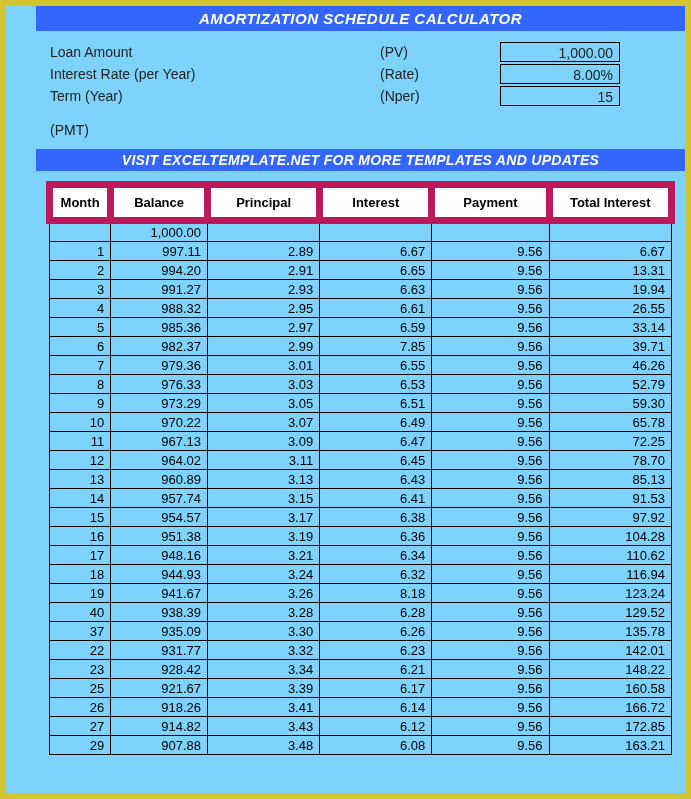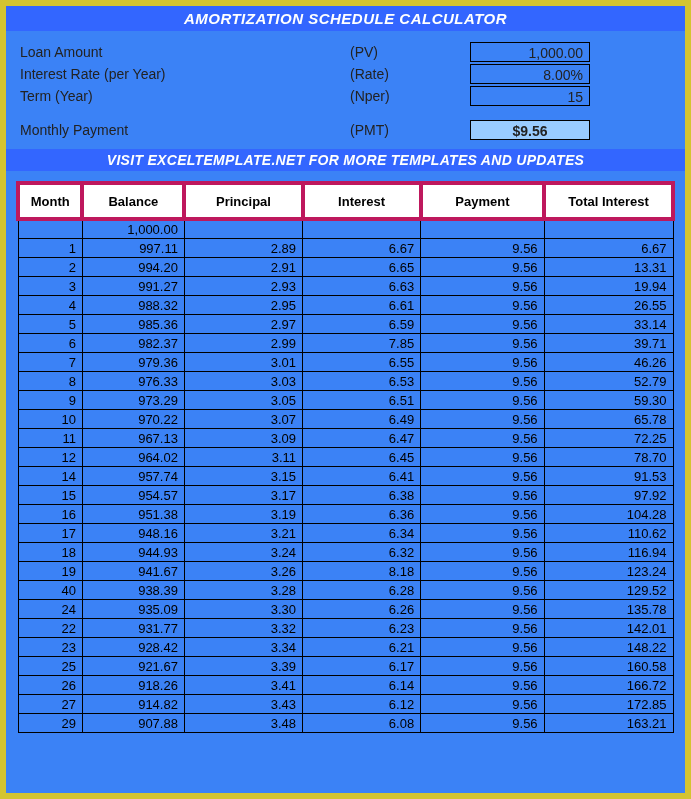--- a/index.html
+++ b/index.html
@@ -5,23 +5,24 @@
   * { box-sizing: border-box; }
   body {
     margin: 0;
     font-family: Arial, sans-serif;
     background: #fff;
   }
   .frame {
     width: 691px;
     height: 799px;
     border: 6px solid #d4c430;
-    background: #3b82f6;
+    background: #7dd3fc;
     position: relative;
     overflow: hidden;
+    padding-left: 30px;
   }
   .title-bar {
     background: #3366ff;
     color: #fff;
     text-align: center;
     font-weight: bold;
     font-size: 15px;
     padding: 4px 0;
     font-style: italic;
     letter-spacing: 0.5px;
@@ -65,21 +66,21 @@
   }
   .tbl-wrap {
     padding: 10px 10px 0 10px;
   }
   table.sched {
     border-collapse: collapse;
     width: 100%;
     font-size: 13px;
   }
   table.sched th {
-    border: 4px solid #be185d;
+    border: 7px solid #be185d;
     padding: 3px 4px;
     font-weight: bold;
     background: #fff;
     text-align: center;
     height: 36px;
   }
   table.sched td {
     border-left: 1px solid #000;
     border-right: 1px solid #000;
     border-bottom: 1px solid #000;
@@ -117,23 +118,21 @@
       <span class="abbr">(Rate)</span>
       <span class="valbox">8.00%</span>
     </div>
     <div class="inputs-row">
       <span class="lbl">Term (Year)</span>
       <span class="abbr">(Nper)</span>
       <span class="valbox">15</span>
     </div>
     <div class="spacer"></div>
     <div class="inputs-row">
-      <span class="lbl">Monthly Payment</span>
       <span class="abbr">(PMT)</span>
-      <span class="valbox pmt">$9.56</span>
     </div>
   </div>
 
   <div class="banner">
     <span>VISIT EXCELTEMPLATE.NET FOR MORE TEMPLATES AND UPDATES</span>
   </div>
 
   <div class="tbl-wrap">
     <table class="sched">
       <thead>
@@ -245,20 +244,28 @@
           </tr>
           <tr>
             <td class="month">12</td>
             <td>964.02</td>
             <td>3.11</td>
             <td>6.45</td>
             <td>9.56</td>
             <td>78.70</td>
           </tr>
           <tr>
+            <td class="month">13</td>
+            <td>960.89</td>
+            <td>3.13</td>
+            <td>6.43</td>
+            <td>9.56</td>
+            <td>85.13</td>
+          </tr>
+          <tr>
             <td class="month">14</td>
             <td>957.74</td>
             <td>3.15</td>
             <td>6.41</td>
             <td>9.56</td>
             <td>91.53</td>
           </tr>
           <tr>
             <td class="month">15</td>
             <td>954.57</td>
@@ -301,21 +308,21 @@
           </tr>
           <tr>
             <td class="month">40</td>
             <td>938.39</td>
             <td>3.28</td>
             <td>6.28</td>
             <td>9.56</td>
             <td>129.52</td>
           </tr>
           <tr>
-            <td class="month">24</td>
+            <td class="month">37</td>
             <td>935.09</td>
             <td>3.30</td>
             <td>6.26</td>
             <td>9.56</td>
             <td>135.78</td>
           </tr>
           <tr>
             <td class="month">22</td>
             <td>931.77</td>
             <td>3.32</td>

